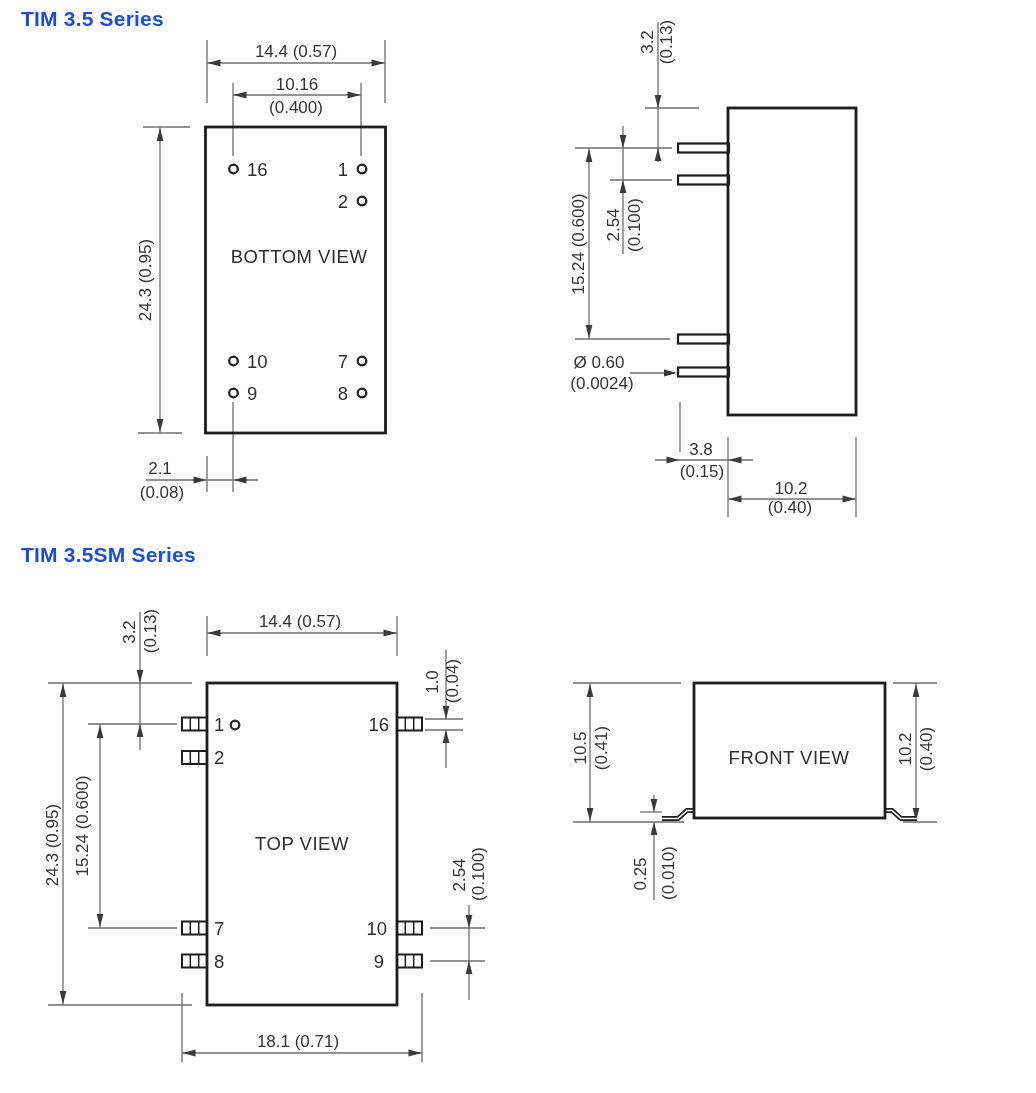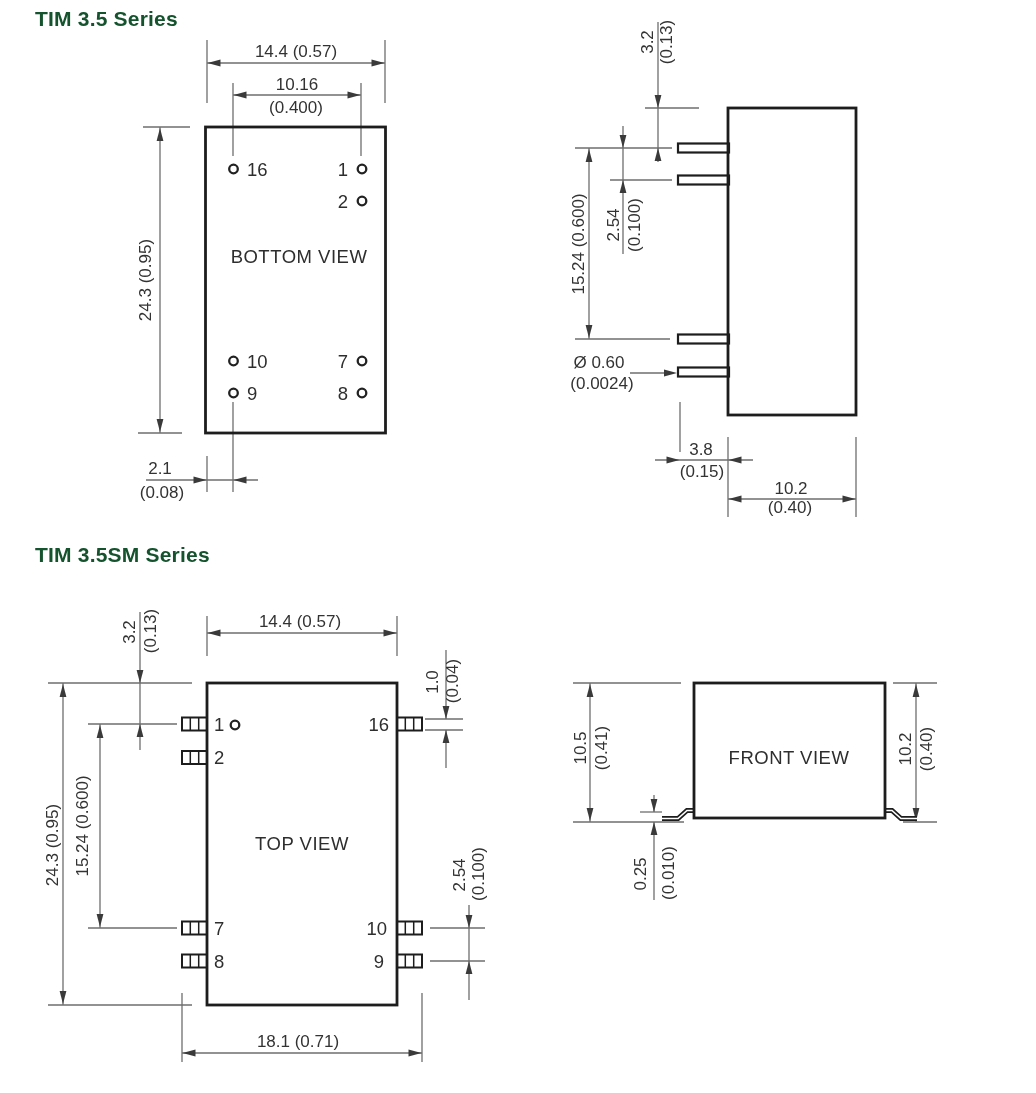--- a/index.html
+++ b/index.html
@@ -1,18 +1,18 @@
 <!DOCTYPE html>
 <html><head>
 <meta charset="utf-8">
 <style>
   html,body{margin:0;padding:0;background:#fff;}
   .canvas{position:relative;width:1036px;height:1093px;background:#ffffff;overflow:hidden;
           font-family:"Liberation Sans","DejaVu Sans",sans-serif;}
-  .series-title{position:absolute;left:35px;font-size:21px;font-weight:bold;color:#14532d;letter-spacing:.2px;}
+  .series-title{position:absolute;left:21px;font-size:21px;font-weight:bold;color:#1d4ed8;letter-spacing:.2px;}
   #title1{top:7px;}
   #title2{top:543px;}
   svg{position:absolute;left:0;top:0;}
   .ot{stroke:#1d1d1d;stroke-width:2.8;fill:none;}
   .pin{stroke:#1d1d1d;stroke-width:2.2;fill:#fff;}
   .pad{stroke:#1d1d1d;stroke-width:2;fill:#fff;}
   .pd{stroke:#1d1d1d;stroke-width:1.5;fill:none;}
   .pc{stroke:#222;stroke-width:2.3;fill:#fff;}
   .dl{stroke:#6e6e6e;stroke-width:1.3;fill:none;}
   .ar{fill:#3a3a3a;stroke:none;}

